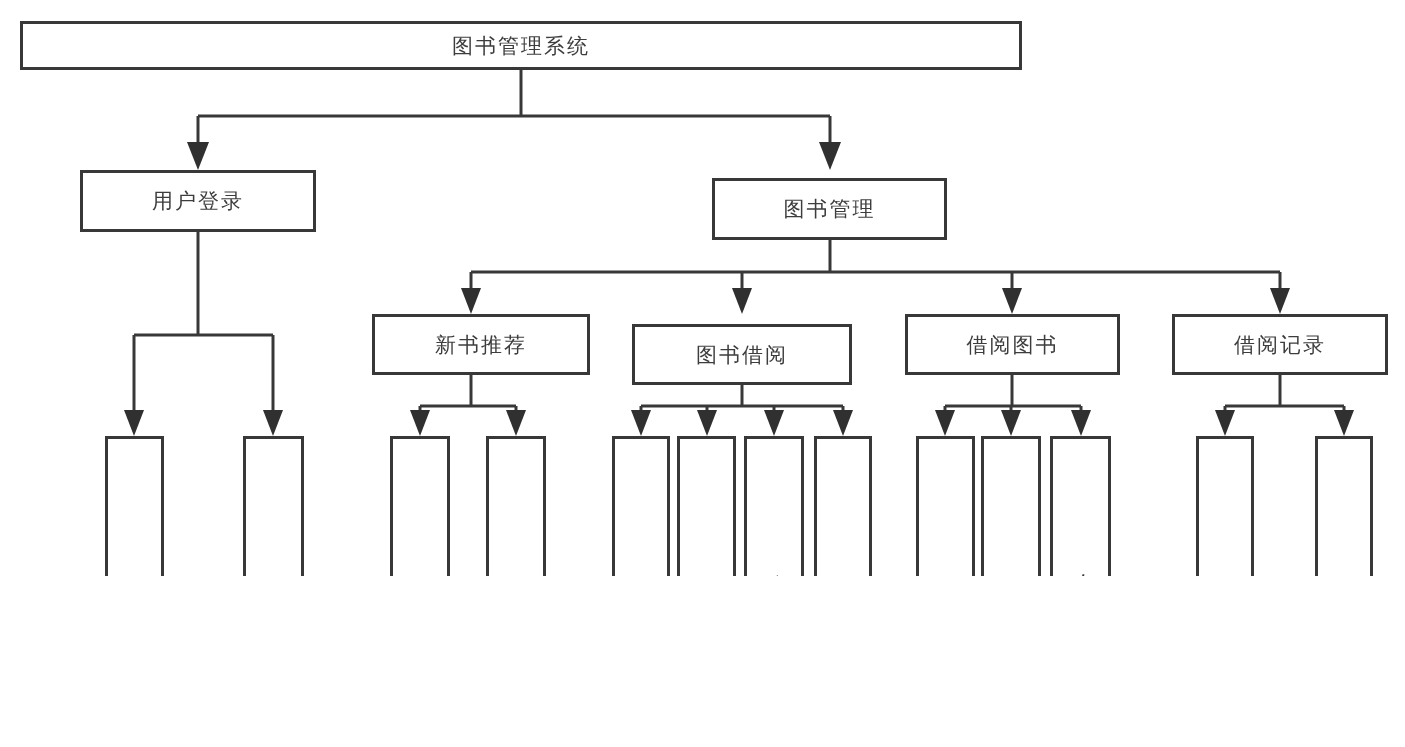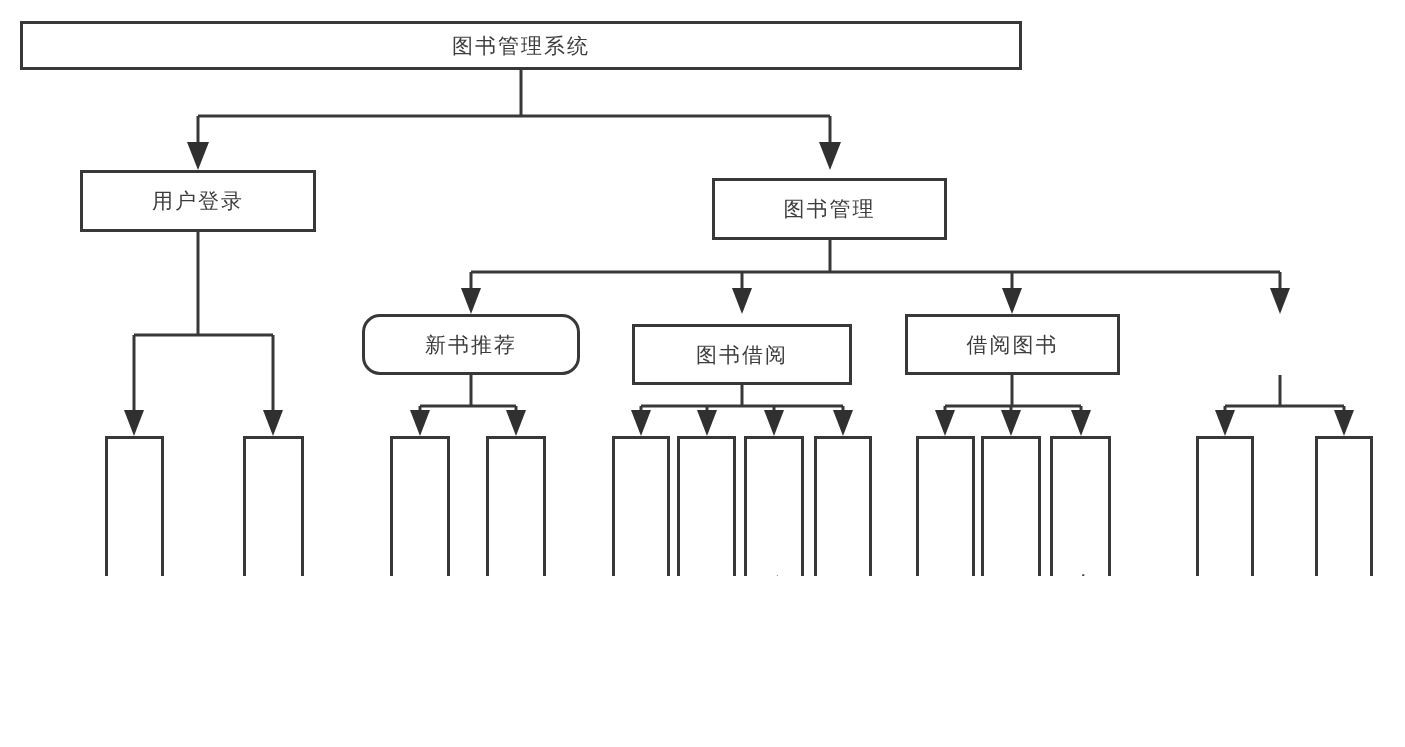--- a/index.html
+++ b/index.html
@@ -130,23 +130,24 @@
       <line x1="1344" y1="406" x2="1344" y2="414"></line>
       <polygon points="1334,410 1354,410 1344,436"></polygon>
     </g>
   </svg>
 
   <div class="node hbox" style="left:20px; top:21px; width:1002px; height:49px;">图书管理系统</div>
 
   <div class="node hbox" style="left:80px; top:170px; width:236px; height:62px;">用户登录</div>
   <div class="node hbox" style="left:712px; top:170px; width:235px; height:62px;margin-top:8px;">图书管理</div>
 
-  <div class="node hbox" style="left:362px; top:314px; width:218px; height:61px;border-radius:18px;">新书推荐</div>
+  <div class="node hbox" style="left:372px; top:314px; width:218px; height:61px;">新书推荐</div>
   <div class="node hbox" style="left:632px; top:324px; width:220px; height:61px;">图书借阅</div>
   <div class="node hbox" style="left:905px; top:314px; width:215px; height:61px;">借阅图书</div>
+  <div class="node hbox" style="left:1172px; top:314px; width:216px; height:61px;">借阅记录</div>
 
   <div class="node vbox" style="left:105px; top:436px; width:59px; height:298px;">用户登录</div>
   <div class="node vbox" style="left:243px; top:436px; width:61px; height:298px;">注销登录</div>
 
   <div class="node vbox" style="left:390px; top:436px; width:60px; height:298px;">查询图书</div>
   <div class="node vbox" style="left:486px; top:436px; width:60px; height:298px;">借阅图书</div>
 
   <div class="node vbox" style="left:612px; top:436px; width:58px; height:298px;">查询图书</div>
   <div class="node vbox" style="left:677px; top:436px; width:59px; height:298px;">新增图书（管理员）</div>
   <div class="node vbox" style="left:744px; top:436px; width:60px; height:298px;">编辑图书（管理员）</div>

